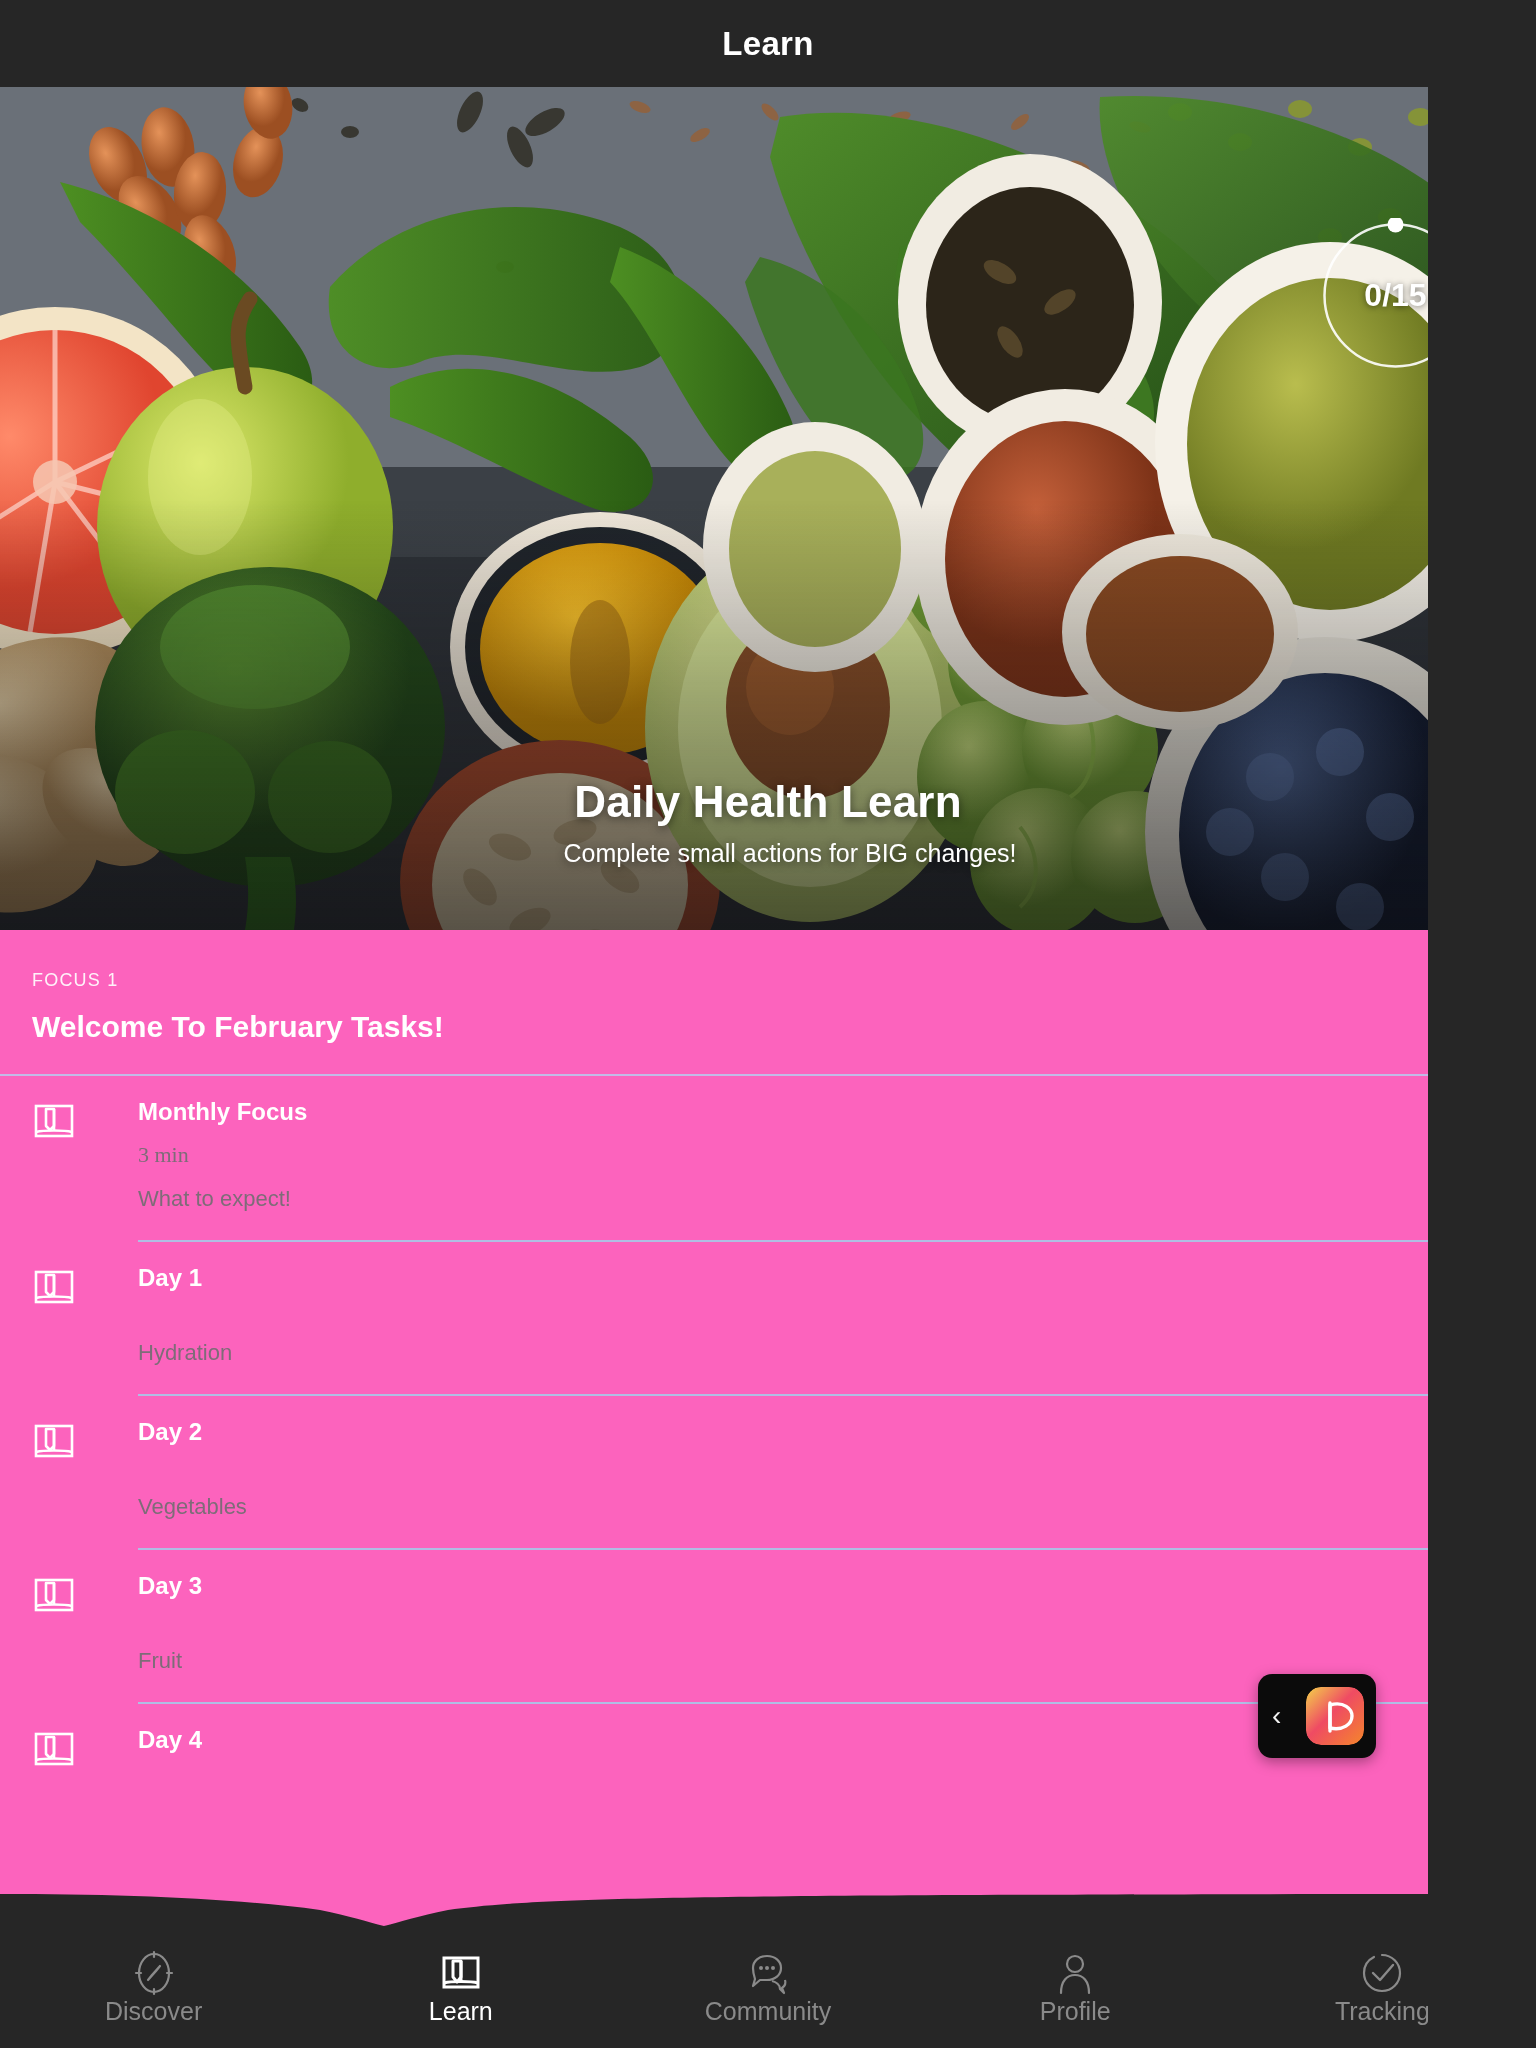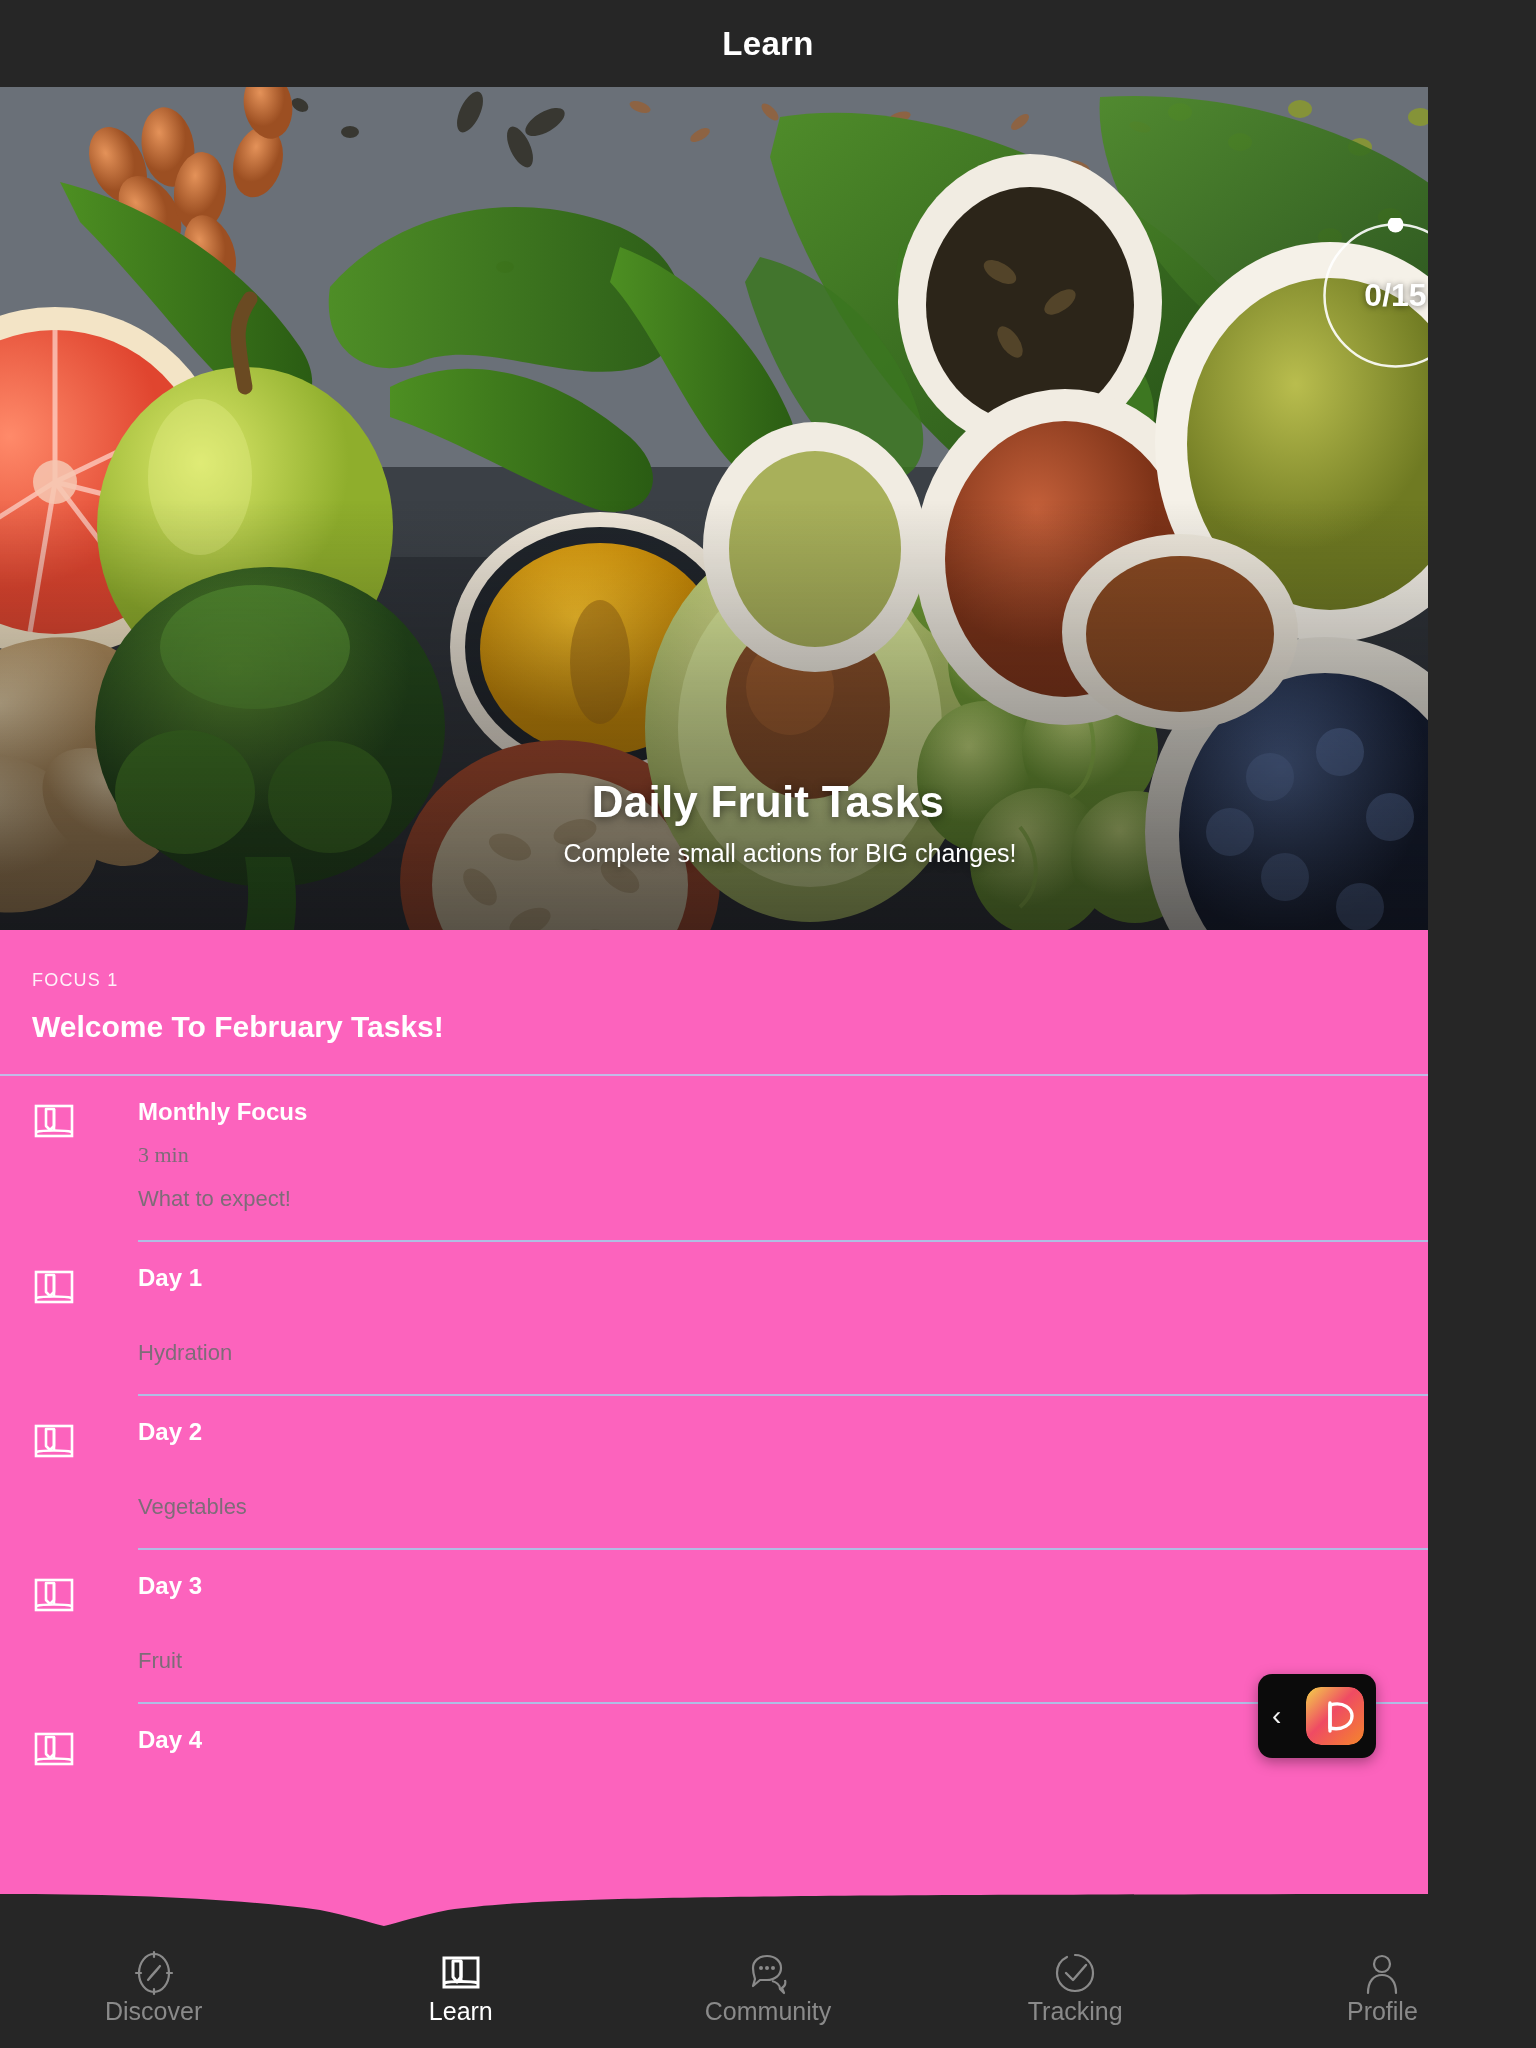--- a/index.html
+++ b/index.html
@@ -358,21 +358,21 @@
 
     <div class="progress-ring">
       <svg viewBox="0 0 155 155" xmlns="http://www.w3.org/2000/svg">
         <circle cx="77.5" cy="77.5" r="71" fill="none" stroke="#ffffff" stroke-width="2.5" opacity=".9"></circle>
         <circle cx="77.5" cy="6.5" r="8" fill="#ffffff"></circle>
       </svg>
       <div class="progress-label">0/15</div>
     </div>
 
     <div class="hero-caption">
-      <div class="hero-title">Daily Fruit Tasks</div>
+      <div class="hero-title">Daily Health Learn</div>
       <div class="hero-sub">Complete small actions for BIG changes!</div>
     </div>
   </div>
 
   <div class="panel">
 
     <div class="focus-head">
       <div class="focus-kicker">FOCUS 1</div>
       <div class="focus-title">Welcome To February Tasks!</div>
       <div class="chev-up">
@@ -542,33 +542,33 @@
               </g>
             <path d="M28 32 C32 33 36 36 36 40 L40 44 L38 39 C41 37 42 34 41 31" fill="none" stroke="#8a8a8a" stroke-width="2.2" stroke-linejoin="round"></path>
           </svg>
         </div>
         <div class="nav-lbl">Community</div>
       </div>
 
       <div class="nav-item">
         <div class="nav-ico">
           <svg viewBox="0 0 48 48" xmlns="http://www.w3.org/2000/svg">
-            <path d="M24 6 C34 6 42 14 42 24 C42 34 34 42 24 42 C14 42 6 34 6 24 C6 17 10 11 16 8" fill="none" stroke="#8a8a8a" stroke-width="2.2" stroke-linecap="round"></path>
-            <polyline points="15,24 22,31 35,16" fill="none" stroke="#8a8a8a" stroke-width="2.4" stroke-linecap="round" stroke-linejoin="round"></polyline>
-          </svg>
-        </div>
-        <div class="nav-lbl">Tracking</div>
+            <circle cx="24" cy="15" r="8" fill="none" stroke="#8a8a8a" stroke-width="2.2"></circle>
+            <path d="M10 44 C10 32 16 26 24 26 C32 26 38 32 38 44" fill="none" stroke="#8a8a8a" stroke-width="2.2" stroke-linecap="round"></path>
+          </svg>
+        </div>
+        <div class="nav-lbl">Profile</div>
       </div>
 
       <div class="nav-item">
         <div class="nav-ico">
           <svg viewBox="0 0 48 48" xmlns="http://www.w3.org/2000/svg">
-            <circle cx="24" cy="15" r="8" fill="none" stroke="#8a8a8a" stroke-width="2.2"></circle>
-            <path d="M10 44 C10 32 16 26 24 26 C32 26 38 32 38 44" fill="none" stroke="#8a8a8a" stroke-width="2.2" stroke-linecap="round"></path>
-          </svg>
-        </div>
-        <div class="nav-lbl">Profile</div>
+            <path d="M24 6 C34 6 42 14 42 24 C42 34 34 42 24 42 C14 42 6 34 6 24 C6 17 10 11 16 8" fill="none" stroke="#8a8a8a" stroke-width="2.2" stroke-linecap="round"></path>
+            <polyline points="15,24 22,31 35,16" fill="none" stroke="#8a8a8a" stroke-width="2.4" stroke-linecap="round" stroke-linejoin="round"></polyline>
+          </svg>
+        </div>
+        <div class="nav-lbl">Tracking</div>
       </div>
 
     </div>
   </div>
 
 </div>
 
 </body></html>

